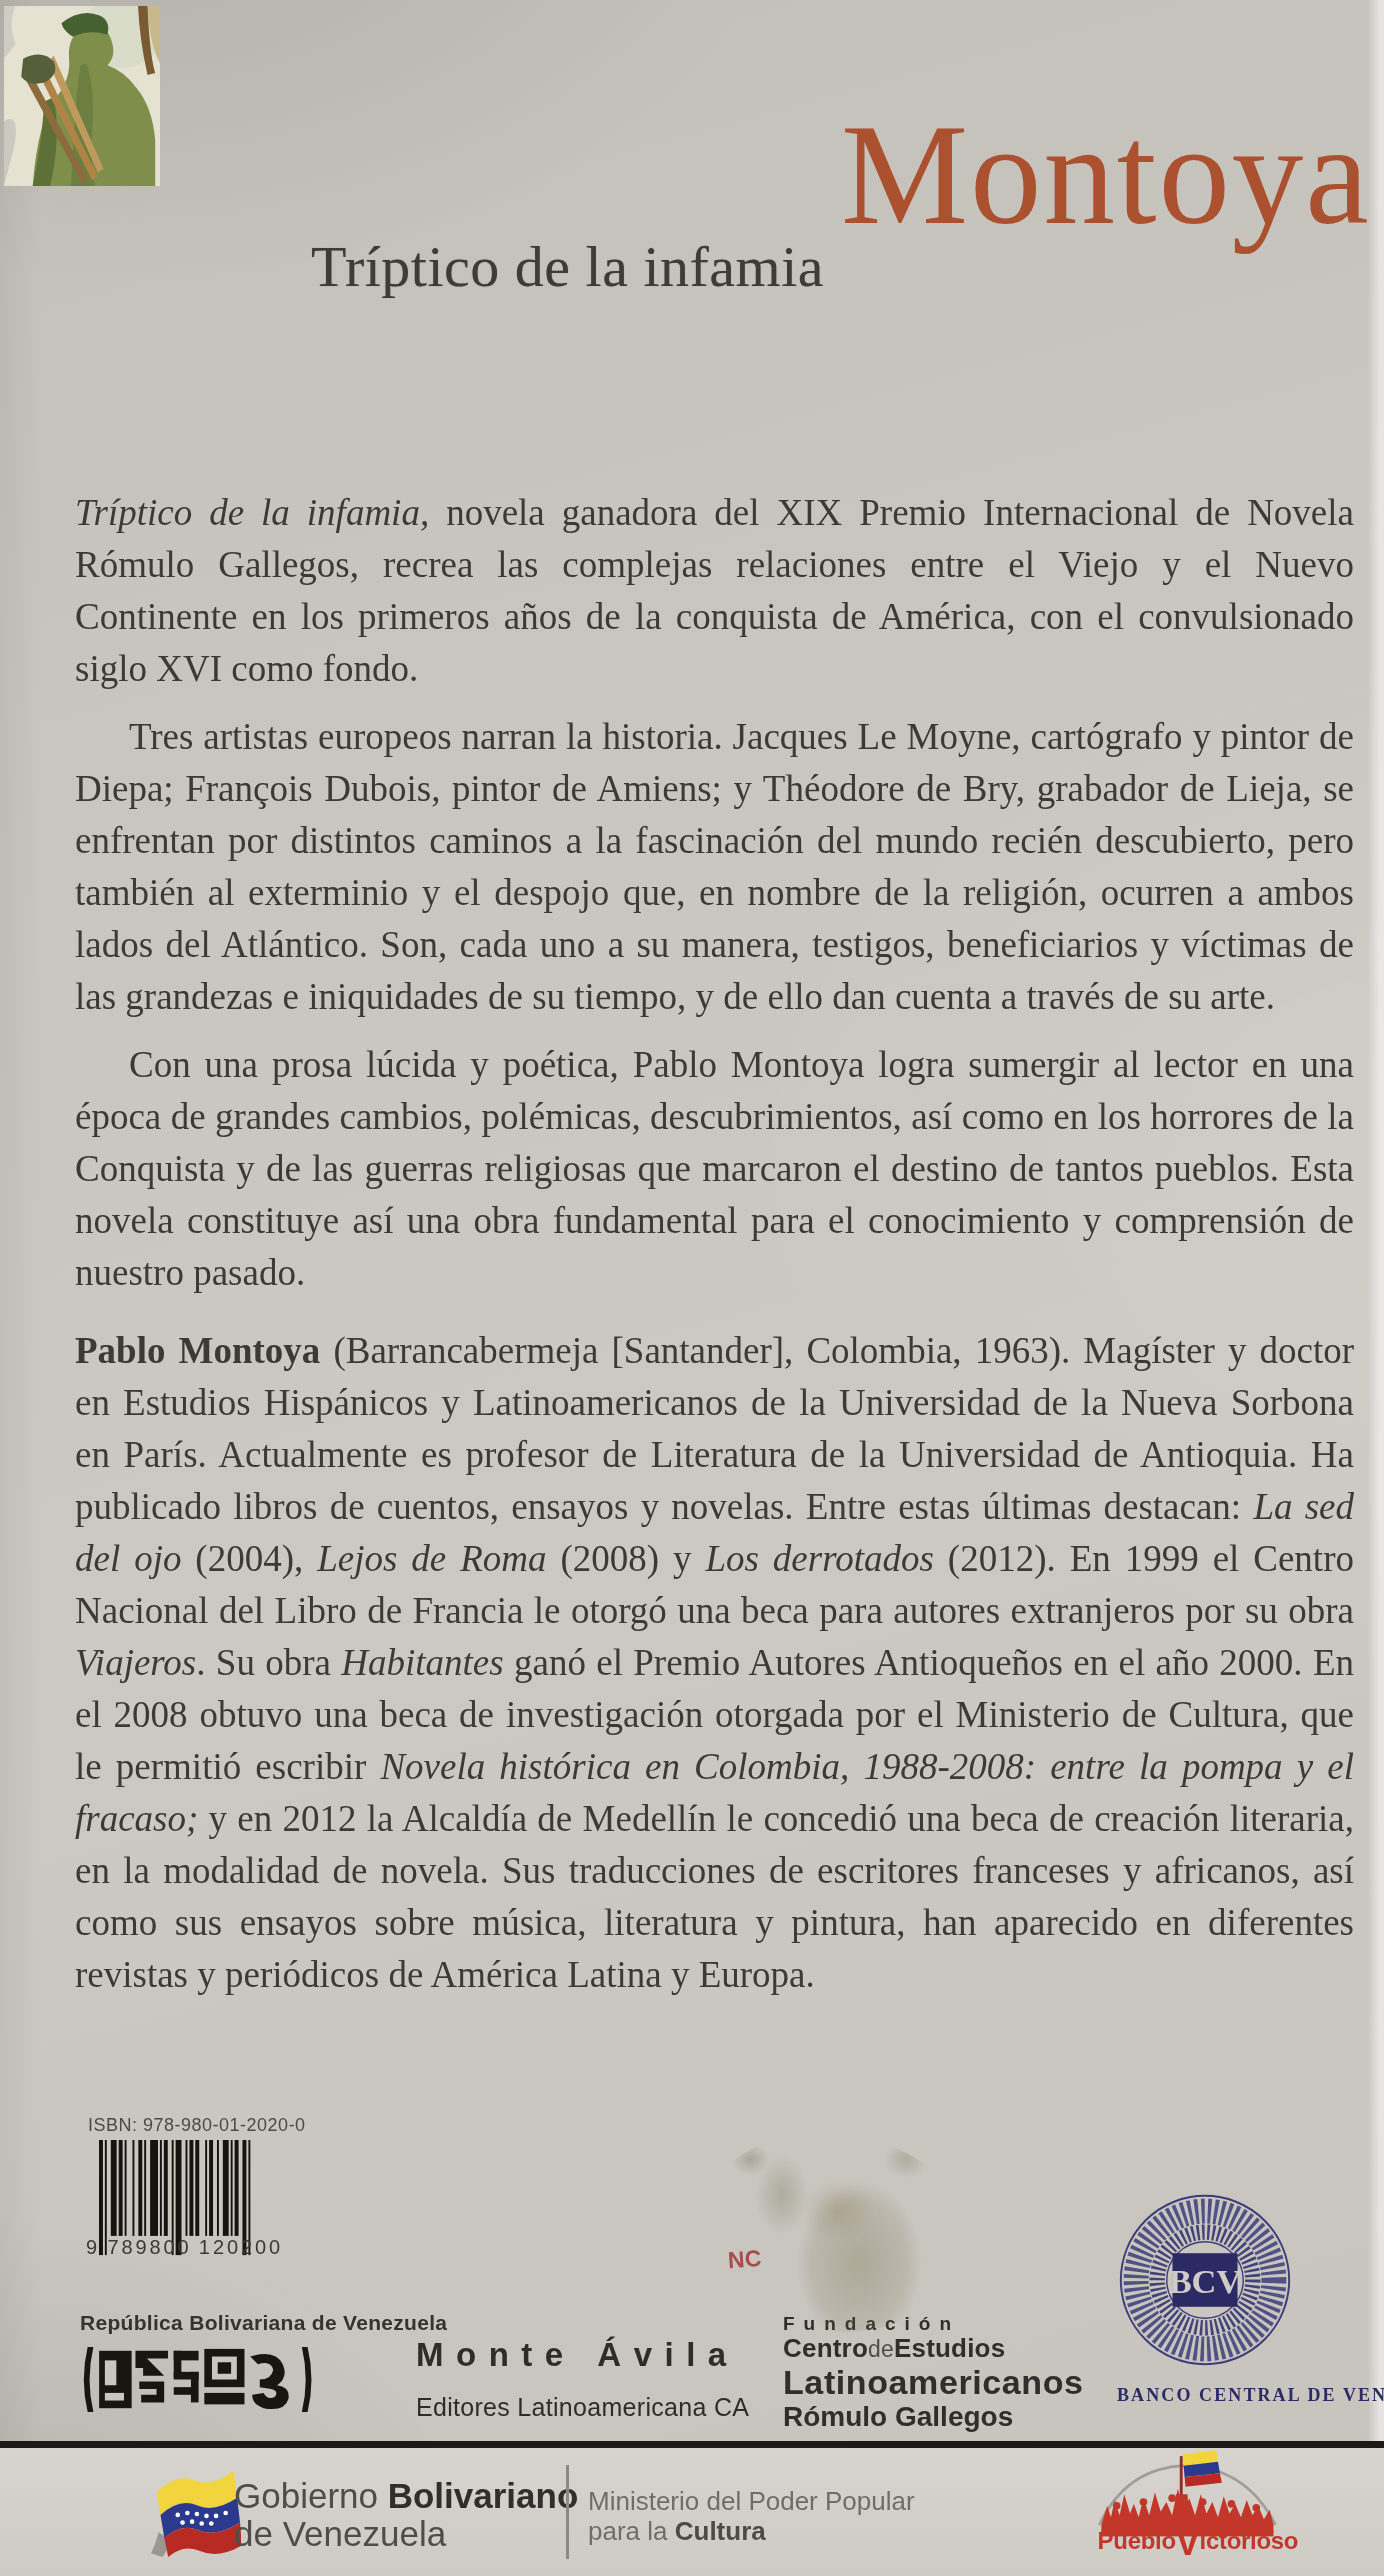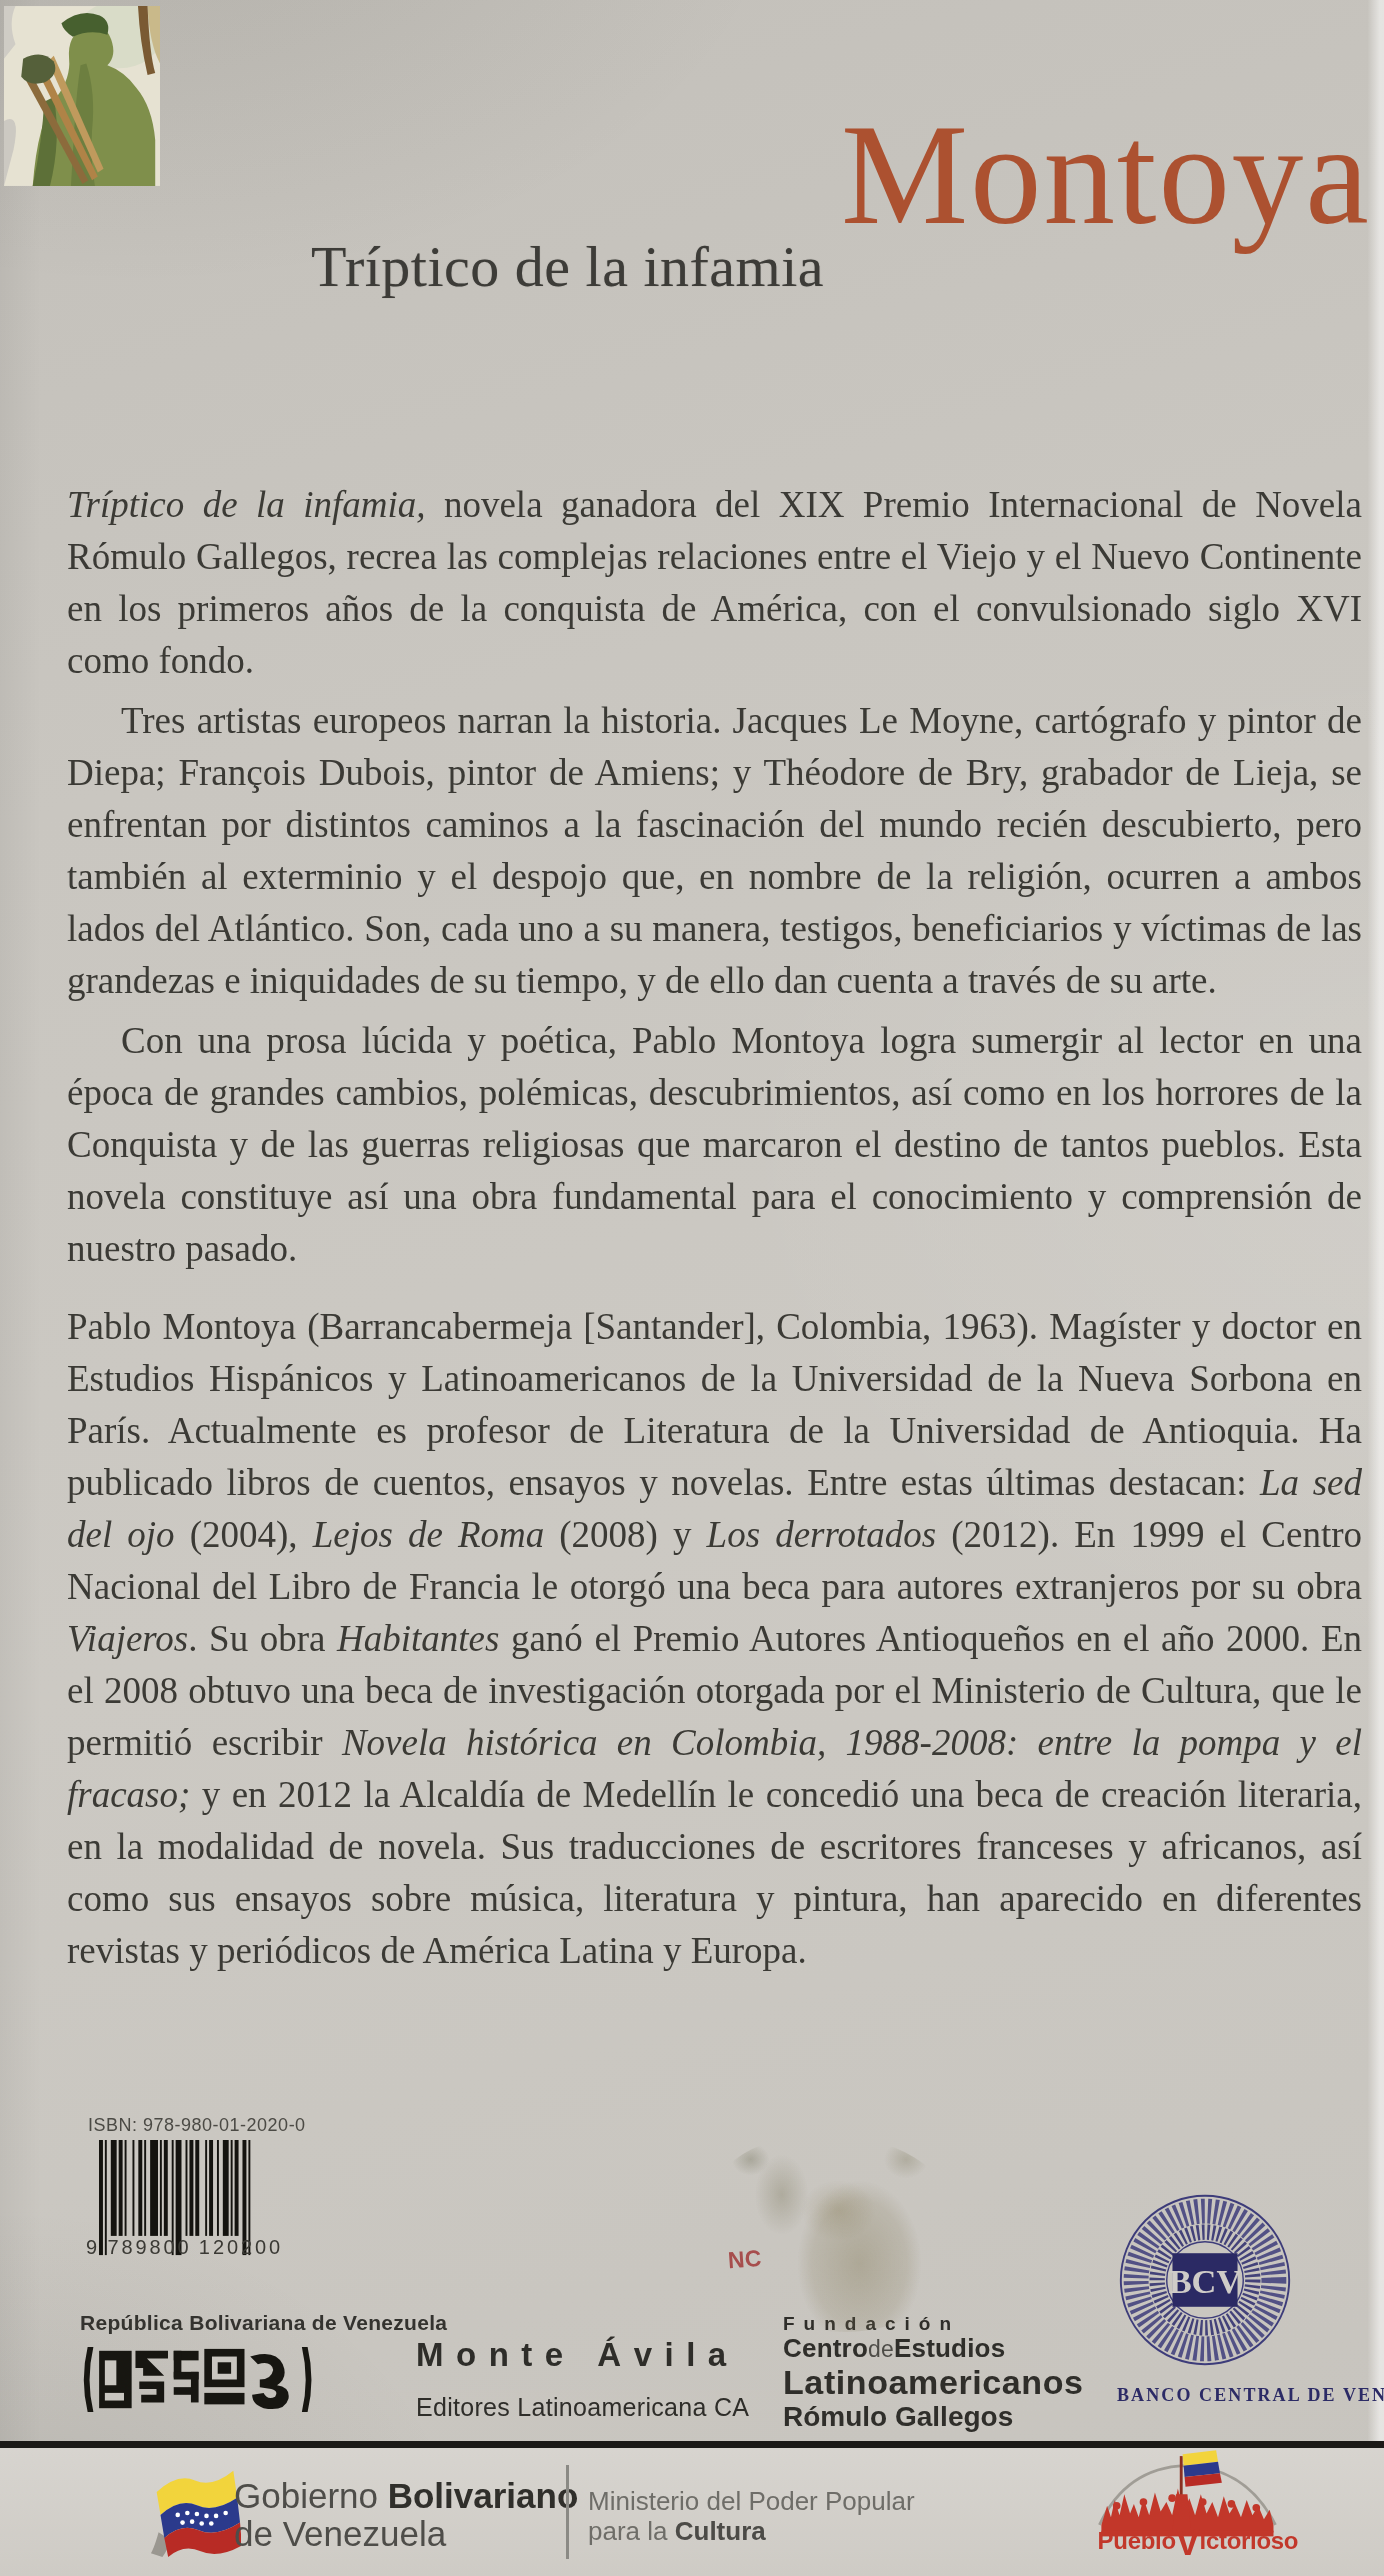--- a/index.html
+++ b/index.html
@@ -27,25 +27,25 @@
   }
   .author{
     position:absolute;right:13.4px;top:103px;text-align:right;
     color:#ac5130;font-size:143px;line-height:144px;letter-spacing:1.9px;white-space:nowrap;
   }
   
   .body-text{
     position:absolute;left:59px;top:471px;width:1311px;
     font-size:37px;line-height:52px;color:#3b3a35;text-align:justify;
   }
-  .body-text p{margin:8px;}
+  .body-text p{margin:16px;}
   .body-text p.indent{text-indent:54px;}
   .bio{margin-top:26px !important;}
   .seg-italic{font-style:italic;}
-  .seg-bold{font-weight:normal;}
+  .seg-bold{font-weight:bold;}
   
   .isbn-label{
     position:absolute;left:88px;top:2115px;
     font-family:"Liberation Sans", sans-serif;font-size:18px;color:#4b4a45;letter-spacing:0.5px;
   }
   .barcode{position:absolute;left:86px;top:2140px;width:201px;height:125px;}
   .barcode-bars{position:absolute;left:13.4px;top:0;width:188px;height:117px;}
   .barcode-digits{
     position:absolute;left:0;top:96px;width:197px;
     display:flex;justify-content:space-between;

